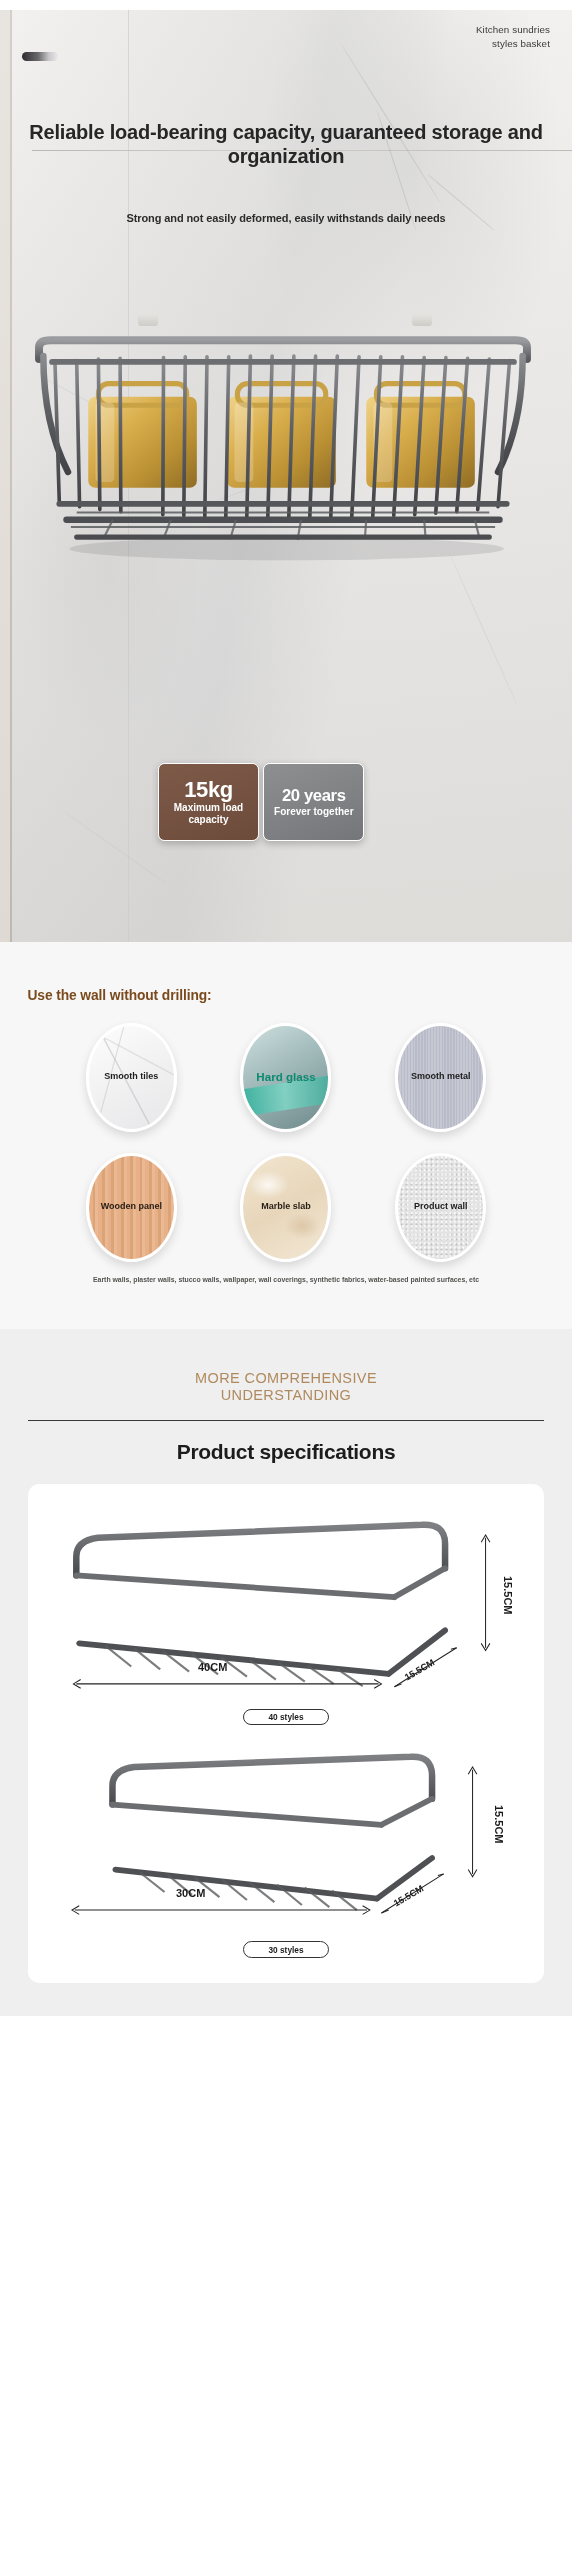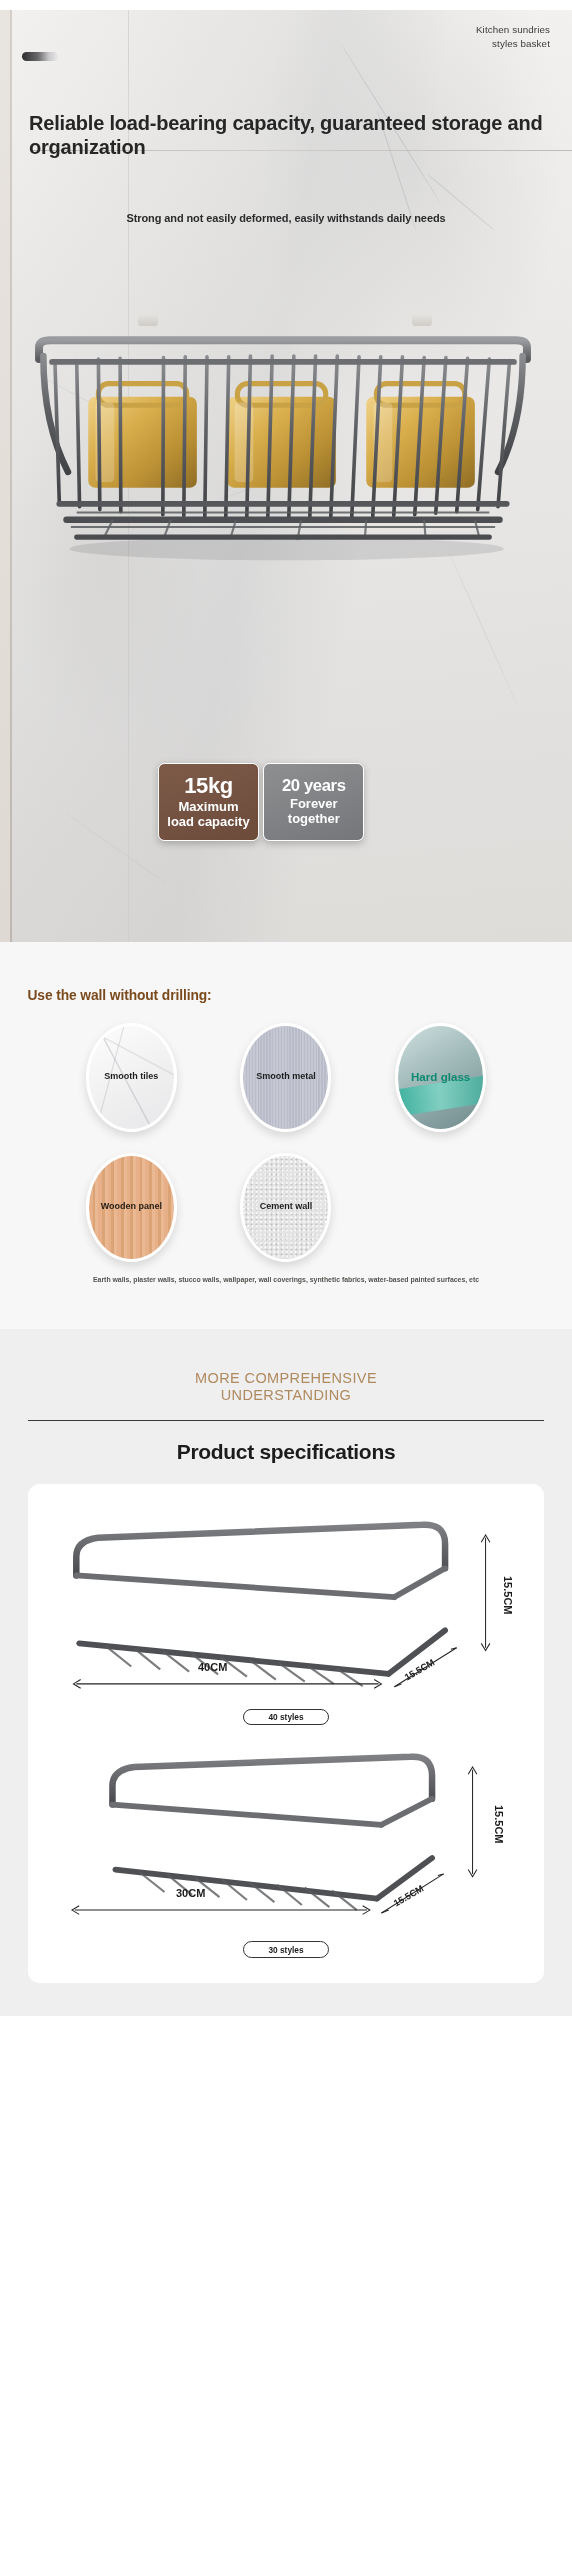--- a/index.html
+++ b/index.html
@@ -41,21 +41,21 @@
                background:linear-gradient(180deg,rgba(150,150,150,.25),rgba(150,150,150,.10)); }
   .top-strip { position:absolute; left:0; top:0; width:572px; height:10px; background:#ffffff; }
   .cabinet-handle { position:absolute; left:22px; top:52px; width:36px; height:9.4px; border-radius:5px;
       background:linear-gradient(90deg,#2e2e30,#6a6a6c 45%,#c9c9cb 75%,#e9e9ea); }
 
   .hero-eyebrow {
     position:absolute; right:22px; top:23px; width:217px; text-align:right;
     font-size:9.8px; line-height:1.45; color:#3a3a3a; letter-spacing:0.1px;
   }
   .hero-title {
-    position:absolute; left:0; right:0; top:111px; text-align:left;
+    position:absolute; left:0; right:0; top:120px; text-align:center;
     font-size:20px; line-height:1.2; font-weight:bold; color:#262626;
     letter-spacing:-0.2px; padding:0 29px;
   }
   .hero-sub {
     position:absolute; left:0; right:0; top:212px; text-align:center;
     font-size:11px; font-weight:bold; color:#2b2b2b; letter-spacing:-0.1px;
   }
 
   
   .hero-basket { position:absolute; left:26px; top:330px; width:514px; height:239px; }
@@ -69,21 +69,21 @@
   .badges { position:absolute; left:158px; top:763px; display:flex; gap:4.3px; }
   .badge {
     width:101px; height:78px; border-radius:6.5px; border:1.4px solid #fff;
     display:flex; flex-direction:column; align-items:center; justify-content:center;
     color:#fff; text-align:center; box-shadow:0 2.2px 7.2px rgba(0,0,0,.22);
   }
   .badge-brown { background:linear-gradient(160deg,#7d5a48,#6d4b3b); }
   .badge-gray  { background:linear-gradient(160deg,#8d8f90,#74767a); }
   .badge-big { font-size:22px; font-weight:bold; line-height:1.05; letter-spacing:-0.4px; }
   .badge-big.two-line { font-size:16.7px; }
-  .badge-small { font-size:13px; font-weight:bold; line-height:1.18; margin-top:1.4px; padding:0 5.8px; }
+  .badge-small { font-size:10px; font-weight:bold; line-height:1.18; margin-top:1.4px; padding:0 5.8px; }
 
   
   .wall-sec { background:#f7f7f7; padding:46px 0 43px; position:relative; }
   .sec-head {
     font-size:13.8px; font-weight:bold; color:#7a4a1c; padding-left:27.5px; letter-spacing:-0.1px;
   }
   .circle-grid {
     display:grid; grid-template-columns:repeat(3,1fr); row-gap:14px;
     width:464px; margin:16px auto 0;
   }
@@ -279,37 +279,42 @@
 <section class="wall-sec">
   <h2 class="sec-head">Use the wall without drilling:</h2>
 
   <div class="circle-grid">
     <div class="circle-cell">
       <div class="circle c-tiles">
         <span>Smooth tiles</span>
       </div>
     </div>
     <div class="circle-cell">
+      <div class="circle c-glass">
+        <span>Hard glass</span>
+      </div>
+    </div>
+    <div class="circle-cell">
       <div class="circle c-metal">
         <span>Smooth metal</span>
       </div>
     </div>
     <div class="circle-cell">
-      <div class="circle c-glass">
-        <span>Hard glass</span>
-      </div>
-    </div>
-    <div class="circle-cell">
       <div class="circle c-wood">
         <span>Wooden panel</span>
       </div>
     </div>
     <div class="circle-cell">
+      <div class="circle c-marble">
+        <span>Marble slab</span>
+      </div>
+    </div>
+    <div class="circle-cell">
       <div class="circle c-cement">
-        <span>Cement wall</span>
+        <span>Product wall</span>
       </div>
     </div>
   </div>
 
   <p class="unsuit-text">Earth walls, plaster walls, stucco walls, wallpaper, wall coverings, synthetic fabrics, water-based painted surfaces, etc</p>
 </section>
 
 <section class="spec-sec">
   <div class="more-title">
     <div>MORE COMPREHENSIVE</div>

